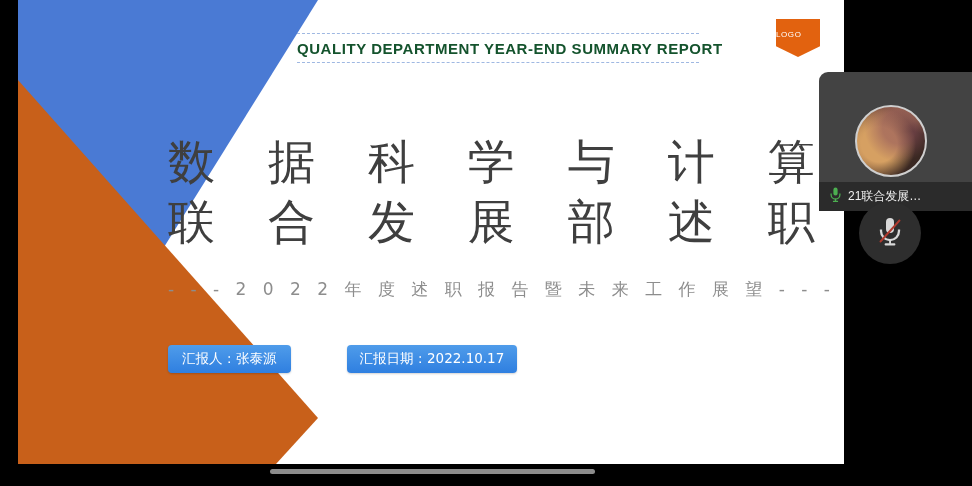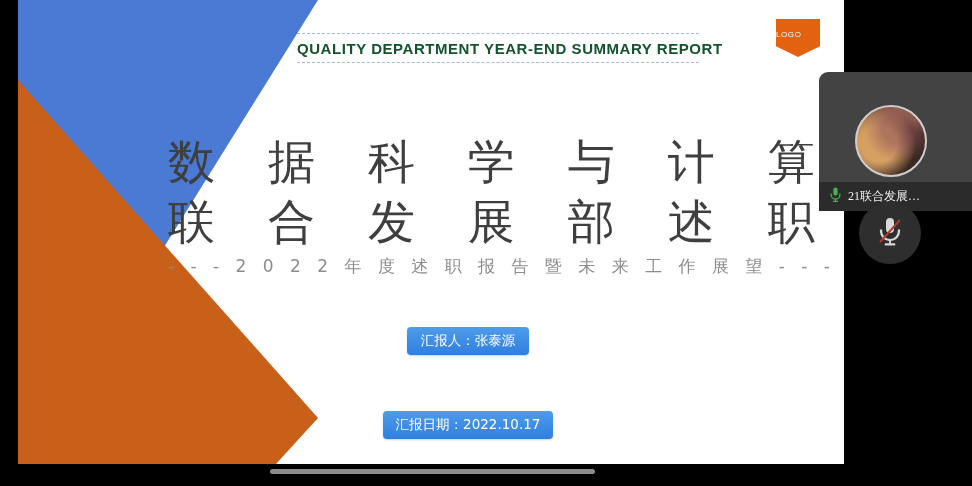--- a/index.html
+++ b/index.html
@@ -48,29 +48,29 @@
   .title-line{
     color:#3f3f3f;
     font-size:47px;
     line-height:60px;
     letter-spacing:19px;
     white-space:nowrap;
     font-family:"DejaVu Sans","Liberation Sans",sans-serif;
     font-weight:400;
   }
   #subtitle{
-    position:absolute;left:150px;top:255px;width:700px;
+    position:absolute;left:150px;top:278px;width:700px;
     color:#8d8d8d;font-size:17px;letter-spacing:5.5px;white-space:nowrap;
     font-family:"DejaVu Sans","Liberation Sans",sans-serif;
   }
 
   
   #badges{
-    position:absolute;left:150px;top:327px;width:600px;
-    display:flex;gap:56px;align-items:center;flex-direction:column;
+    position:absolute;left:150px;top:345px;width:600px;
+    display:flex;gap:56px;align-items:center;
   }
   .badge{
     background:linear-gradient(180deg,#4f9cea 0%,#2f7fe0 100%);
     color:#ffffff;font-size:13.5px;
     padding:5px 14px;border-radius:4px;white-space:nowrap;
     box-shadow:0 1px 2px rgba(0,0,0,.18);
     font-family:"DejaVu Sans","Liberation Sans",sans-serif;
   }
   .badge.wide{padding:5px 13px;text-align:right;}
 
@@ -108,21 +108,21 @@
     filter:blur(.4px);
   }
   #video-label{
     position:absolute;left:0;bottom:0;width:100%;height:29px;
     background:#2b2b2b;
     display:flex;align-items:center;gap:7px;padding-left:11px;
     box-sizing:border-box;
   }
   #video-label-text{
     color:#f0f0f0;font-size:12px;white-space:nowrap;
-    font-family:Liberation Serif, serif;
+    font-family:Liberation Sans, sans-serif;
   }
 
   
   #mute-button{
     position:absolute;left:859px;top:202px;width:62px;height:62px;
     border-radius:50%;background:#2e2e2e;
     display:flex;align-items:center;justify-content:center;
   }
 </style>
 </head>

